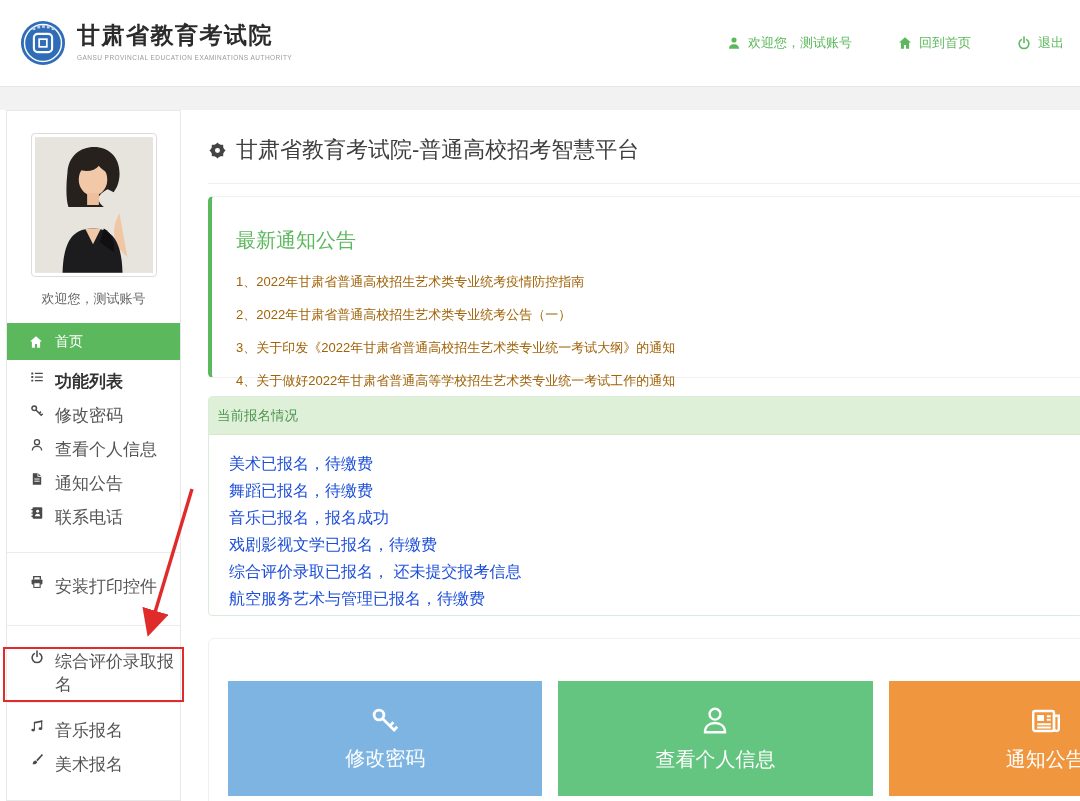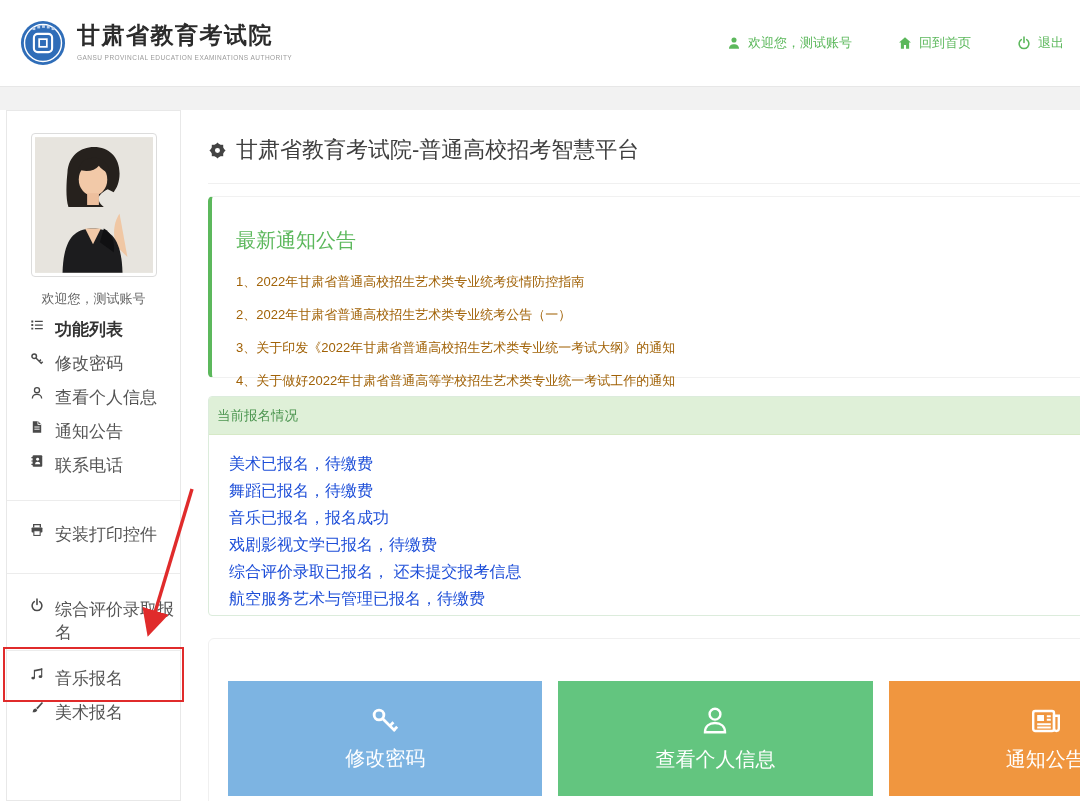--- a/index.html
+++ b/index.html
@@ -141,20 +141,26 @@
       <ellipse cx="59" cy="43" rx="14.5" ry="16.5" fill="#f2c9a8"></ellipse>
       <path d="M44 33c3-9 9-12 16-12 9 0 15 6 16 15-7-1-11-7-11-7-4 5-12 7-21 4z" fill="#26211d"></path>
       <path d="M53 57h12v12H53z" fill="#edbf9d"></path>
       <path d="M28 138c1-36 13-45 31-45 17 0 29 9 30 45z" fill="#1c1c1e"></path>
       <path d="M51 93l8 16 8-16z" fill="#f2c9a8"></path>
       <path d="M70 93c8 4 12 16 10 24l-14-10z" fill="#101012"></path>
     </svg>
   </div>
   <div class="side-welcome">欢迎您，测试账号</div>
 
+  <div class="home-btn">
+    <svg width="14" height="14" viewBox="0 0 16 16" fill="currentColor">
+      <path d="M8 1.3L1.2 7.4h2.1v7.1h3.5v-4.3h2.4v4.3h3.5V7.4h2.1z"></path>
+    </svg>
+    <span>首页</span>
+  </div>
 
   <div class="menu">
     <div class="mi bold">
       <svg width="14" height="14" viewBox="0 0 16 16" fill="currentColor">
         <path d="M1.5 2.8h2.2V5H1.5zM1.5 6.9h2.2v2.2H1.5zM1.5 11h2.2v2.2H1.5zM5.6 3.2h9v1.5h-9zM5.6 7.3h9v1.5h-9zM5.6 11.4h9v1.5h-9z"></path>
       </svg>
       <span>功能列表</span>
     </div>
     <div class="mi">
       <svg width="14" height="14" viewBox="0 0 16 16" fill="none" stroke="currentColor" stroke-width="1.7">

